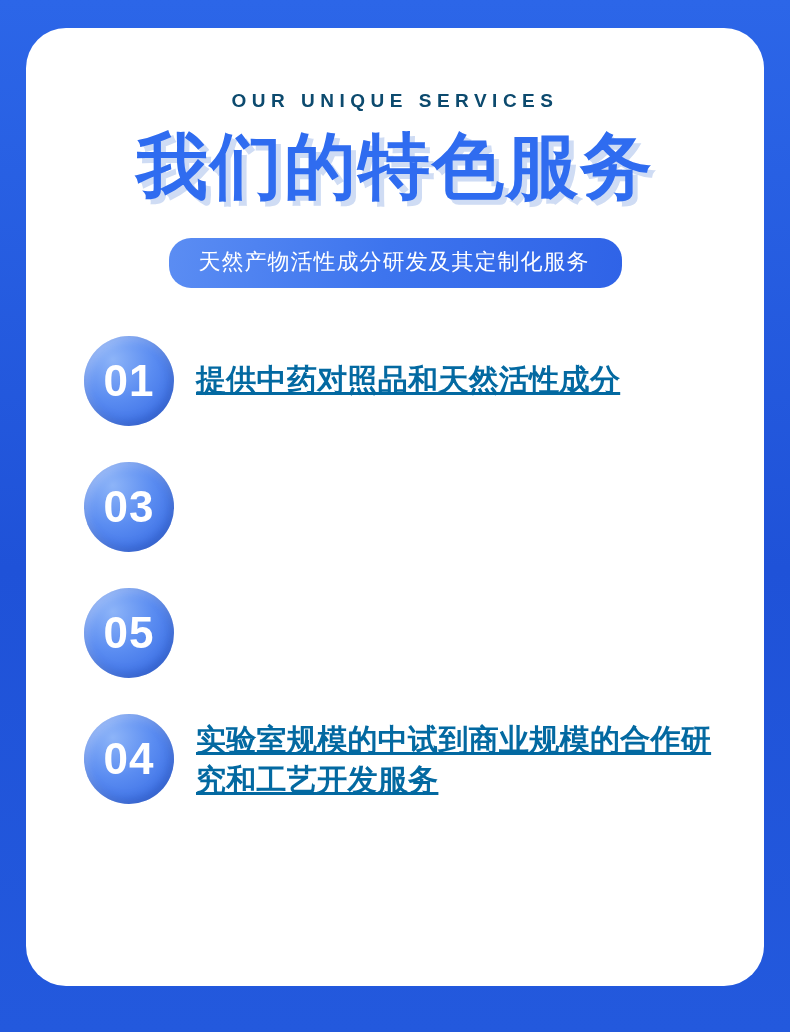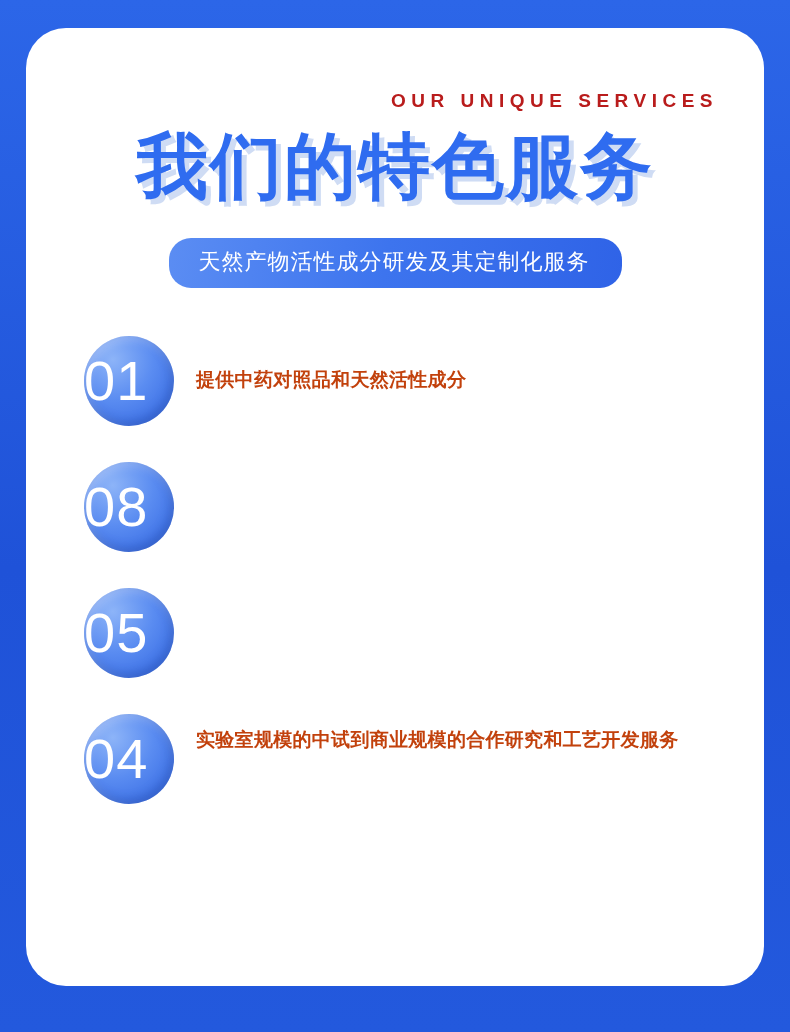--- a/index.html
+++ b/index.html
@@ -36,25 +36,25 @@
     position: absolute;
     left: 0;
     top: 0;
     width: 100%;
     height: 100%;
     padding: 62px 46px 40px 46px;
   }
 
   
   .eyebrow {
-    text-align: right;
+    text-align: center;
     font-size: 19px;
     font-weight: bold;
     letter-spacing: 5.5px;
-    color: #b91c1c;
+    color: #0c4a6e;
     margin-bottom: 6px;
   }
 
   .headline-wrap {
     position: relative;
     height: 96px;
     margin-bottom: 24px;
   }
 
   .headline,
@@ -111,38 +111,39 @@
 
   .item:last-child { margin-bottom: 0; }
 
   .badge {
     flex: 0 0 auto;
     width: 90px;
     height: 90px;
     border-radius: 50%;
     background: radial-gradient(circle at 32% 26%, #8db4f8 0%, #5a8cf1 45%, #2f63e0 100%);
     color: #ffffff;
-    font-size: 56px;
-    font-weight: normal;
+    font-size: 44px;
+    font-weight: bold;
     line-height: 90px;
-    text-align: left;
+    text-align: center;
     letter-spacing: 1px;
     box-shadow: inset -3px -4px 10px rgba(25,60,150,0.35),
                 inset 3px 4px 10px rgba(255,255,255,0.30);
   }
 
   .text {
     flex: 1 1 auto;
     padding-left: 22px;
     padding-top: 6px;
-    color: #c2410c;
-    font-size: 19px;
+    color: #0369a1;
+    font-size: 30px;
     line-height: 40px;
     font-weight: bold;
     letter-spacing: 0.3px;
+    text-decoration: underline;
   }
 
   .item.single .text { padding-top: 24px; }
 </style>
 </head>
 <body>
 
 <div class="poster">
   <div class="card">
     <div class="inner">
@@ -160,21 +161,21 @@
 
       <div class="list">
 
         <div class="item single">
           <div class="badge">01</div>
           <div class="text">提供中药对照品和天然活性成分</div>
         </div>
 
 
         <div class="item single">
-          <div class="badge">08</div>
+          <div class="badge">03</div>
         </div>
 
         <div class="item single">
           <div class="badge">05</div>
         </div>
 
         <div class="item">
           <div class="badge">04</div>
           <div class="text">实验室规模的中试到商业规模的合作研究和工艺开发服务</div>
         </div>

